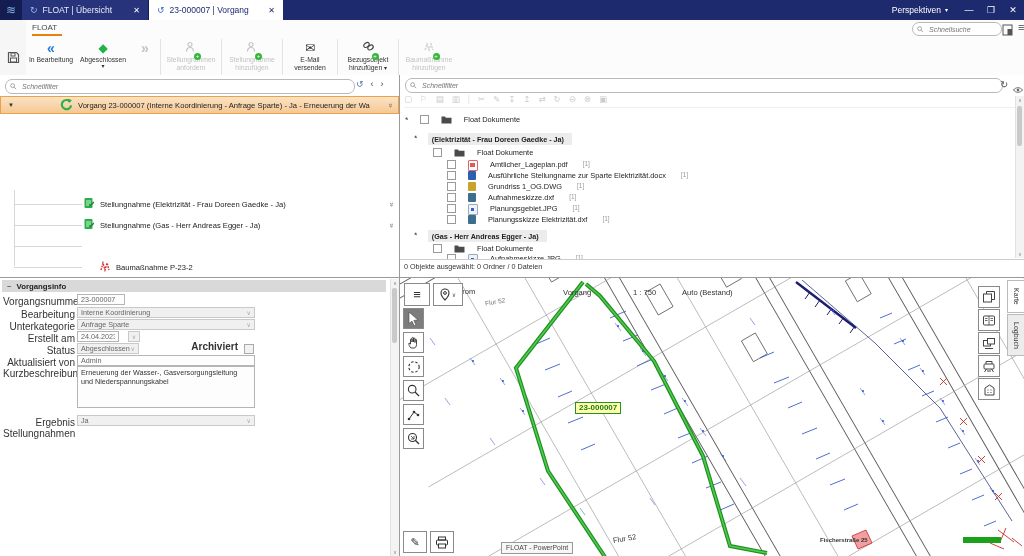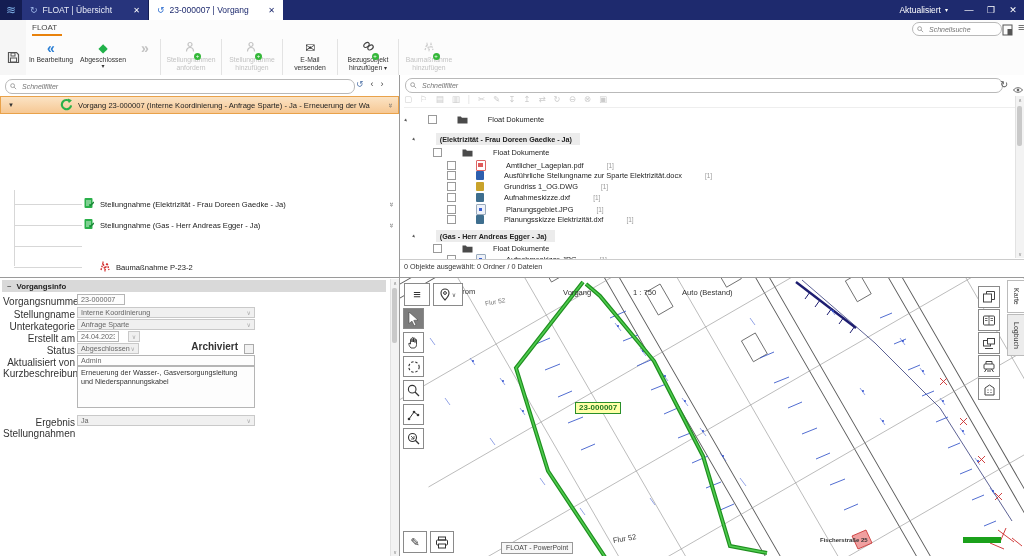--- a/index.html
+++ b/index.html
@@ -42,21 +42,21 @@
   .ltpanel{left:0;top:75px;width:399px;height:202px;background:#fff;border-right:1px solid #9a9a9a;}
   .flticons{position:absolute;top:4px;display:flex;gap:7px;font-size:9px;color:#444;}
   .treerow{position:absolute;left:0;width:399px;height:18px;display:flex;align-items:center;font-size:7.6px;color:#222;}
   .treerow .rowchev{position:absolute;right:6px;color:#666;font-size:8px;transform:rotate(90deg);border-left:none;}
   .selrow{background:linear-gradient(#fbe3c4,#f6c894);border:1px solid #e9a24a;box-sizing:border-box;}
   .connV{position:absolute;left:14px;top:115px;width:1px;height:76px;background:#d7d7d7;}
   .connH{position:absolute;left:14px;height:1px;background:#d7d7d7;}
   
   .docpanel{left:400px;top:75px;width:624px;height:202px;background:#fff;}
   .dtoolbar{position:absolute;left:4px;top:19px;display:flex;gap:8px;align-items:center;color:#ccc;font-size:8.5px;border-bottom:1px solid #eee;width:612px;padding-bottom:3px;}
-  .docrow{position:absolute;display:flex;align-items:center;gap:20px;font-size:7.4px;color:#222;}
+  .docrow{position:absolute;display:flex;gap:12px;font-size:7.4px;color:#222;}
   .ghead{background:#ececec;font-weight:bold;font-size:7.2px;padding:1.5px 8px 1.5px 4px;}
   .cbx{width:7px;height:7px;border:1px solid #9a9a9a;background:#fff;flex:0 0 auto;}
   .cnt{color:#999;font-size:6.5px;margin-left:3px;}
   .fic{width:8px;height:9px;border-radius:1px;flex:0 0 auto;position:relative;}
   .fi-pdf{background:#fff;border:1px solid #d66;}
   .fi-pdf:after{content:"";position:absolute;left:1px;top:2px;width:5px;height:4px;background:#e05a5a;}
   .fi-docx{background:#2d5fae;}
   .fi-dwg{background:#c9a32b;}
   .fi-dxf{background:#3e6e8e;}
   .fi-jpg{background:#eef2fa;border:1px solid #9ab;}
@@ -96,21 +96,21 @@
       <span class="tlabel">FLOAT | Übersicht</span>
       <span class="tclose">✕</span>
     </div>
     <div class="ttab ttab-active">
       <span style="font-size:9px;color:#2f6fd0;">↺</span>
       <span class="tlabel">23-000007 | Vorgang</span>
       <span class="tclose">✕</span>
     </div>
     <div class="tbright">
       <div class="persp">
-        <span>Aktualisiert</span>
+        <span>Perspektiven</span>
         <span class="caret" style="color:#fff;">▾</span>
       </div>
       <div class="winbtn">—</div>
       <div class="winbtn">❐</div>
       <div class="winbtn">✕</div>
     </div>
   </div>
 
   <div class="abs quickbar">
     <div class="qbtn" style="top:28px;">
@@ -395,21 +395,21 @@
 
   <div class="abs infopanel">
     <div class="ihead">
       <span style="font-weight:normal;">−</span>
       <span>Vorgangsinfo</span>
     </div>
 
     <span class="ilabel" style="left:3px;top:18px;">Vorgangsnummer</span>
     <input class="ifield itext" style="top: 16px; width: 48px;" readonly="" value="23-000007">
 
-    <span class="ilabel" style="left:3px;top:31px;">Stellungname</span>
+    <span class="ilabel" style="left:3px;top:31px;">Bearbeitung</span>
     <div class="ifield isel" style="top:29px;width:178px;">
       <span class="sv">Interne Koordinierung</span>
         <span class="sc">∨</span>
     </div>
 
     <span class="ilabel" style="left:3px;top:43px;">Unterkategorie</span>
     <div class="ifield isel" style="top:41px;width:178px;">
       <span class="sv">Anfrage Sparte</span>
         <span class="sc">∨</span>
     </div>

